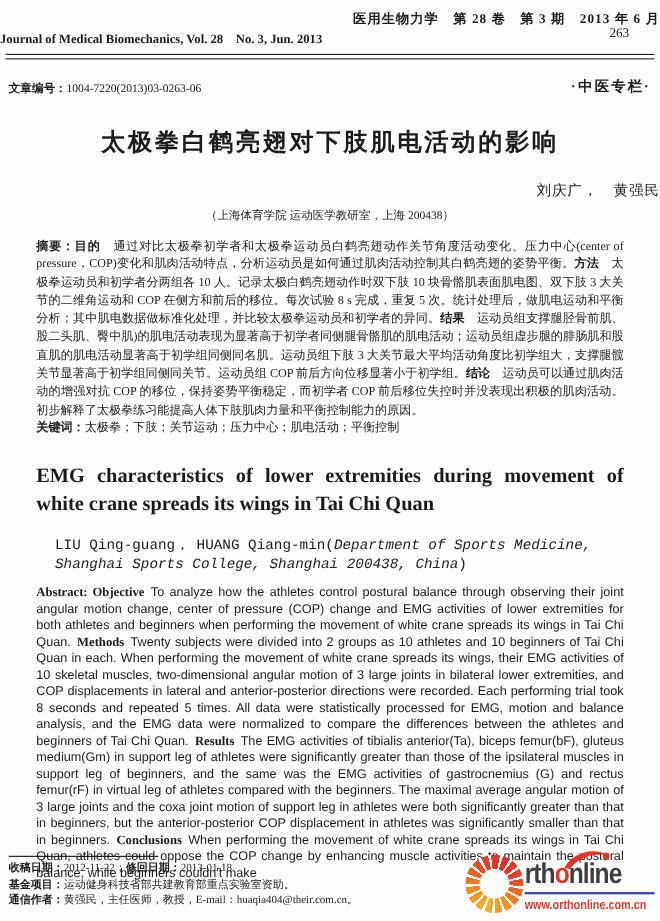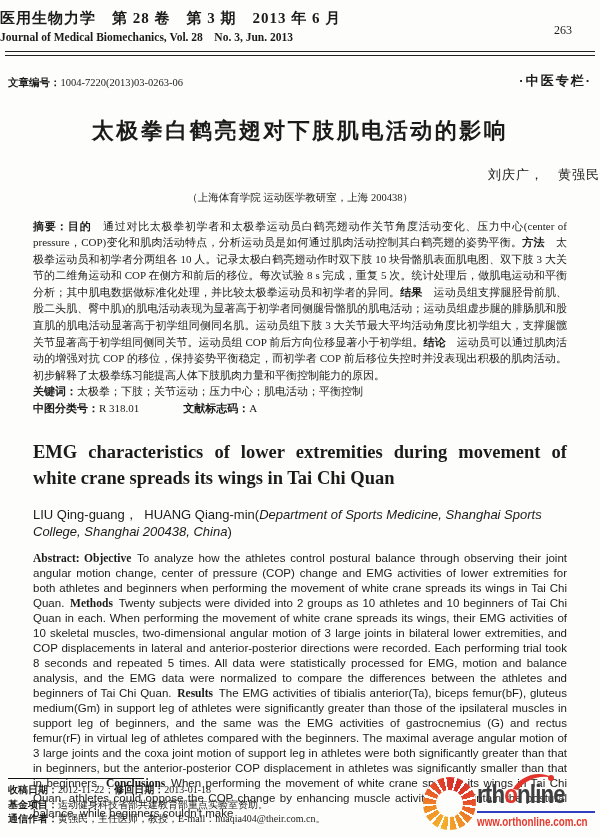--- a/index.html
+++ b/index.html
@@ -5,21 +5,21 @@
   html,body{margin:0;padding:0;}
   body{
     width:600px;height:837px;position:relative;
     background:#fdfdfb;color:#1b1b1b;
     font-family:"Liberation Serif","DejaVu Serif",serif;
     overflow:hidden;
   }
   .page{position:absolute;inset:0;}
 
   
-  .jh-cn{margin-top:9px;text-align:left;font-size:15px;font-weight:bold;letter-spacing:1px;}
+  .jh-cn{margin-top:9px;text-align:right;font-size:12px;font-weight:bold;letter-spacing:1px;}
   .jh-en{margin-top:2px;text-align:left;font-size:11.5px;font-weight:bold;}
   .page-num{position:absolute;top:23px;right:28px;font-size:12px;}
   .double-rule{margin:6px 5px 0;height:2.5px;border-top:1.4px solid #222;border-bottom:1.4px solid #222;}
 
   
   .meta-row{display:flex;justify-content:space-between;align-items:flex-end;margin:16px 8px 0;}
   .article-id{font-size:10.5px;}
   .article-id .lbl{font-family:"Liberation Sans",sans-serif;font-weight:bold;}
   .column-tag{font-family:"Liberation Sans",sans-serif;font-size:13px;font-weight:bold;letter-spacing:2px;}
 
@@ -31,21 +31,21 @@
 
   
   .cn-block{margin:13px 33px 0;}
   .abstract-cn{margin:0;font-size:11px;line-height:16.6px;text-align:justify;}
   .keywords,.clc{margin:0;font-size:11px;line-height:16.6px;}
   .abstract-cn .seg-b,.keywords .seg-b,.clc .seg-b{
     font-family:"Liberation Sans","DejaVu Sans",sans-serif;font-weight:bold;}
 
   
   .title-en{margin:22px 33px 0;font-size:18.5px;line-height:26px;font-weight:bold;text-align:justify;}
-  .authors-en{margin:15px 33px 0;font-family:Liberation Sans, sans-serif;
+  .authors-en{margin:15px 50px 0;font-family:Liberation Mono, monospace;
               font-size:13px;line-height:17px;}
   .authors-en .seg-i{font-style:italic;}
   .abstract-en{margin:11px 33px 0;font-family:"Liberation Sans","DejaVu Sans",sans-serif;
                font-size:11.5px;line-height:15px;text-align:justify;}
   .abstract-en .seg-b{font-family:"Liberation Serif","DejaVu Serif",serif;font-weight:bold;}
 
   
   .footnote{position:absolute;left:8px;top:778px;width:430px;background:transparent;}
   .foot-rule{width:136px;border-top:1.5px solid #111;}
   .foot-lines{margin-top:4px;font-size:10px;line-height:14.5px;}
@@ -86,21 +86,20 @@
     <span class="column-tag">·中医专栏·</span>
   </div>
 
   <h1 class="title-cn">太极拳白鹤亮翅对下肢肌电活动的影响</h1>
   <div class="authors-cn">刘庆广，　黄强民</div>
   <div class="affil-cn">（上海体育学院 运动医学教研室，上海 200438）</div>
 
   <div class="cn-block">
     <p class="abstract-cn"><span class="seg-b">摘要：</span><span class="seg-b">目的</span><span>　通过对比太极拳初学者和太极拳运动员白鹤亮翅动作关节角度活动变化、压力中心(center of pressure，COP)变化和肌肉活动特点，分析运动员是如何通过肌肉活动控制其白鹤亮翅的姿势平衡。</span><span class="seg-b">方法</span><span>　太极拳运动员和初学者分两组各 10 人。记录太极白鹤亮翅动作时双下肢 10 块骨骼肌表面肌电图、双下肢 3 大关节的二维角运动和 COP 在侧方和前后的移位。每次试验 8 s 完成，重复 5 次。统计处理后，做肌电运动和平衡分析；其中肌电数据做标准化处理，并比较太极拳运动员和初学者的异同。</span><span class="seg-b">结果</span><span>　运动员组支撑腿胫骨前肌、股二头肌、臀中肌)的肌电活动表现为显著高于初学者同侧腿骨骼肌的肌电活动；运动员组虚步腿的腓肠肌和股直肌的肌电活动显著高于初学组同侧同名肌。运动员组下肢 3 大关节最大平均活动角度比初学组大，支撑腿髋关节显著高于初学组同侧同关节。运动员组 COP 前后方向位移显著小于初学组。</span><span class="seg-b">结论</span><span>　运动员可以通过肌肉活动的增强对抗 COP 的移位，保持姿势平衡稳定，而初学者 COP 前后移位失控时并没表现出积极的肌肉活动。初步解释了太极拳练习能提高人体下肢肌肉力量和平衡控制能力的原因。</span></p>
     <p class="keywords"><span class="seg-b">关键词：</span><span>太极拳；下肢；关节运动；压力中心；肌电活动；平衡控制</span></p>
-    <p class="clc"><span class="seg-b">中图分类号：</span><span>R 318.01</span><span>　　　　</span><span class="seg-b">文献标志码：</span><span>A</span></p>
   </div>
 
   <h2 class="title-en">EMG characteristics of lower extremities during movement of white crane spreads its wings in Tai Chi Quan</h2>
   <div class="authors-en"><span>LIU Qing-guang， HUANG Qiang-min(</span><span class="seg-i">Department of Sports Medicine, Shanghai Sports College, Shanghai 200438, China</span><span>)</span></div>
   <p class="abstract-en"><span class="seg-b">Abstract: </span><span class="seg-b">Objective</span><span> To analyze how the athletes control postural balance through observing their joint angular motion change, center of pressure (COP) change and EMG activities of lower extremities for both athletes and beginners when performing the movement of white crane spreads its wings in Tai Chi Quan. </span><span class="seg-b">Methods</span><span> Twenty subjects were divided into 2 groups as 10 athletes and 10 beginners of Tai Chi Quan in each. When performing the movement of white crane spreads its wings, their EMG activities of 10 skeletal muscles, two-dimensional angular motion of 3 large joints in bilateral lower extremities, and COP displacements in lateral and anterior-posterior directions were recorded. Each performing trial took 8 seconds and repeated 5 times. All data were statistically processed for EMG, motion and balance analysis, and the EMG data were normalized to compare the differences between the athletes and beginners of Tai Chi Quan. </span><span class="seg-b">Results</span><span> The EMG activities of tibialis anterior(Ta), biceps femur(bF), gluteus medium(Gm) in support leg of athletes were significantly greater than those of the ipsilateral muscles in support leg of beginners, and the same was the EMG activities of gastrocnemius (G) and rectus femur(rF) in virtual leg of athletes compared with the beginners. The maximal average angular motion of 3 large joints and the coxa joint motion of support leg in athletes were both significantly greater than that in beginners, but the anterior-posterior COP displacement in athletes was significantly smaller than that in beginners. </span><span class="seg-b">Conclusions</span><span> When performing the movement of white crane spreads its wings in Tai Chi Quan, athletes could oppose the COP change by enhancing muscle activities to maintain the postural balance, while beginners couldn't make</span></p>
 
   <div class="footnote">
     <div class="foot-rule"></div>
     <div class="foot-lines">
       <div><span class="seg-b">收稿日期：</span><span>2012-11-22；</span><span class="seg-b">修回日期：</span><span>2013-01-18</span></div>

